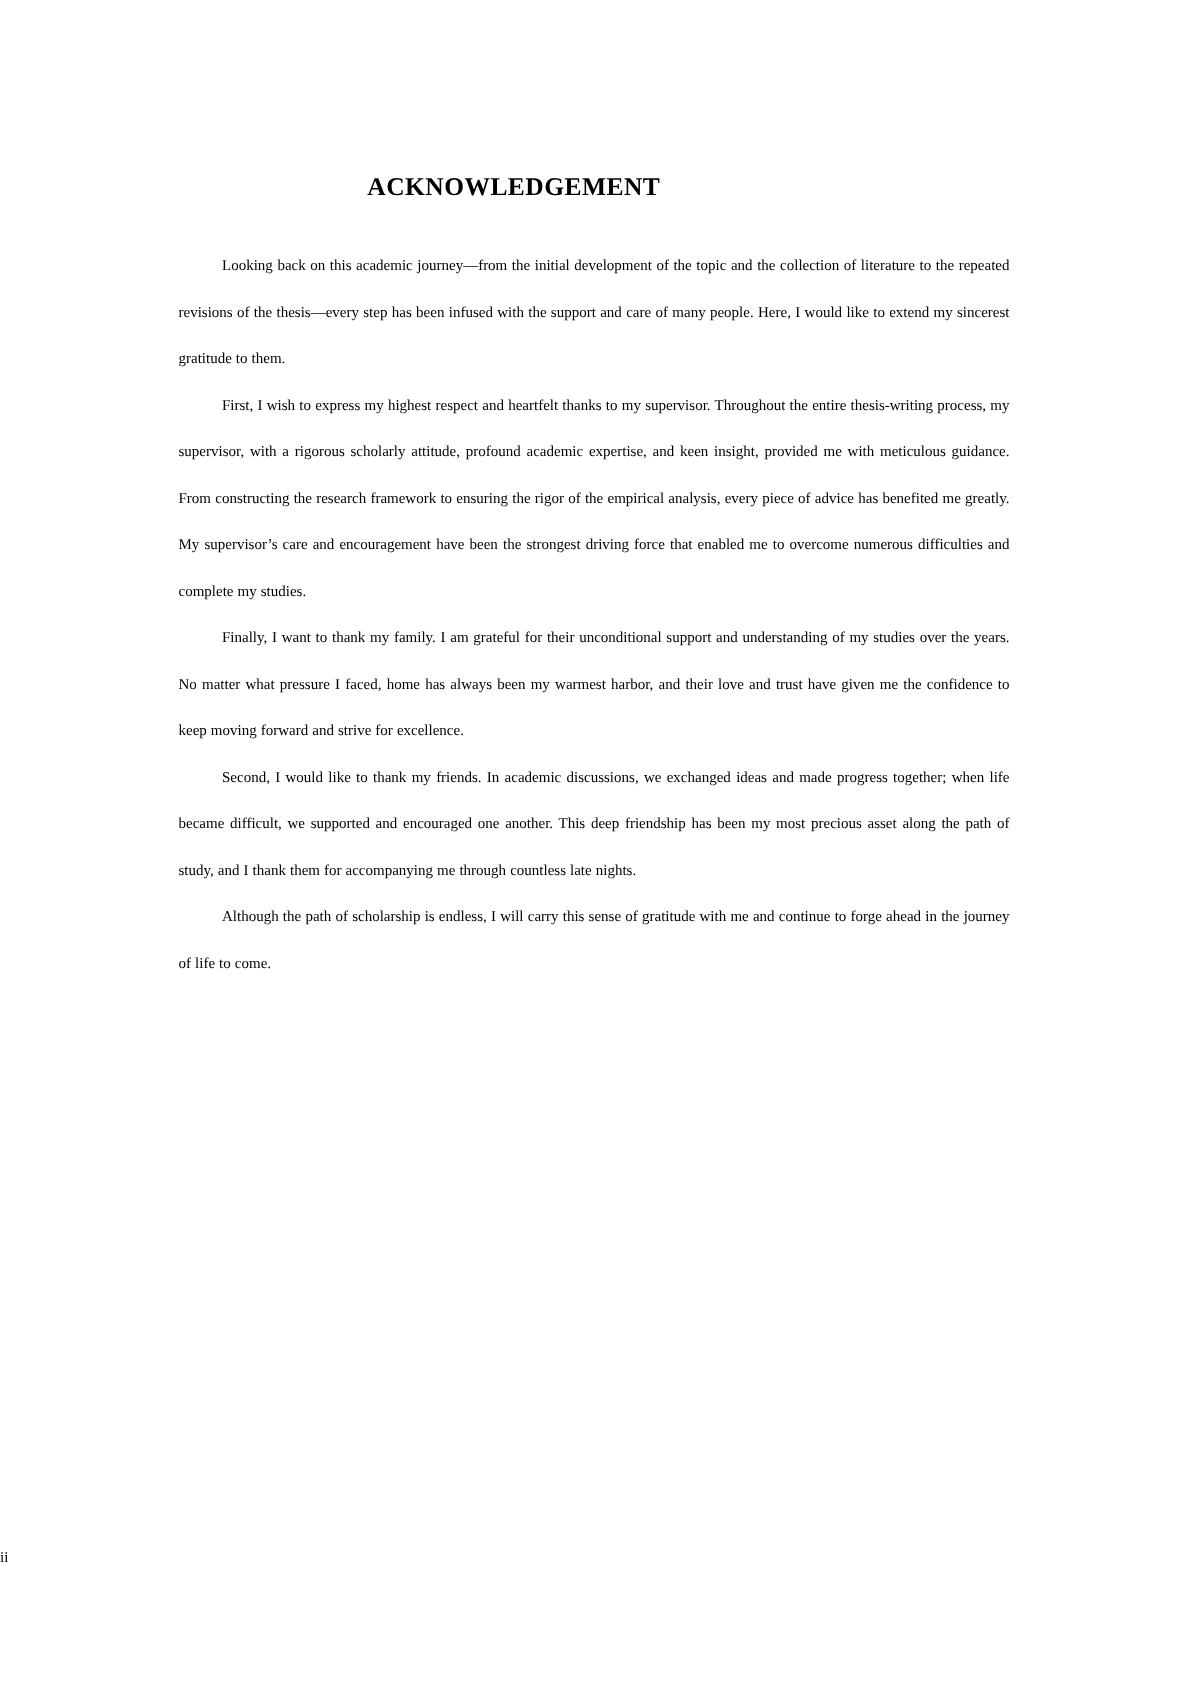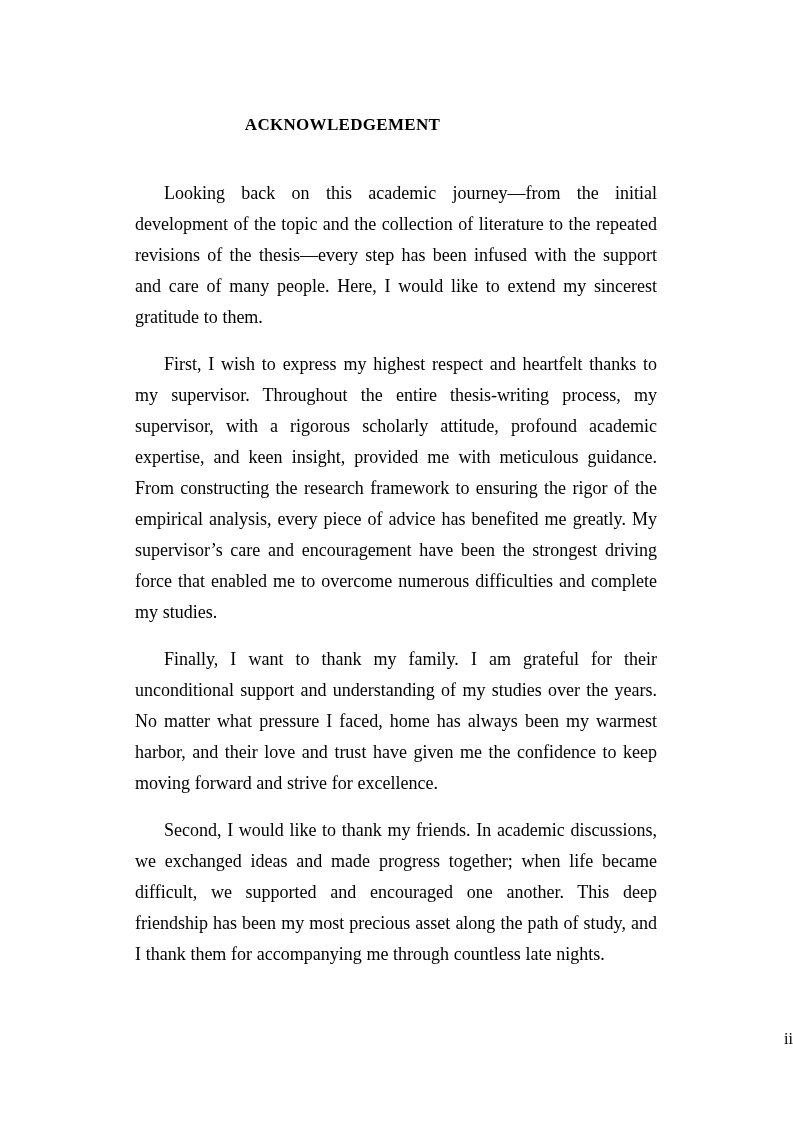--- a/index.html
+++ b/index.html
@@ -33,52 +33,53 @@
   }
 
   .body-block {
     position: absolute;
     top: 162px;
     left: 119px;
     width: 554px;
   }
 
   .para {
-    margin: 16px;
+    margin: 0;
     text-align: justify;
     text-justify: inter-word;
     text-indent: 29px;
-    font-size: 18px;
+    font-size: 10px;
     line-height: 31px;
     word-spacing: 0.2px;
   }
 
   .para:last-child {
     margin-bottom: 0;
   }
 
   .page-number {
     position: absolute;
     top: 1031px;
     left: 0;
     width: 793px;
-    text-align: right;
-    font-size: 16px;
+    text-align: left;
+    font-size: 10px;
     line-height: 16px;
   }
 </style>
 </head>
 <body>
 
 <div class="page">
 
   <h1 class="page-title">ACKNOWLEDGEMENT</h1>
 
   <div class="body-block">
     <p class="para">Looking back on this academic journey—from the initial development of the topic and the collection of literature to the repeated revisions of the thesis—every step has been infused with the support and care of many people. Here, I would like to extend my sincerest gratitude to them.</p>
     <p class="para">First, I wish to express my highest respect and heartfelt thanks to my supervisor. Throughout the entire thesis-writing process, my supervisor, with a rigorous scholarly attitude, profound academic expertise, and keen insight, provided me with meticulous guidance. From constructing the research framework to ensuring the rigor of the empirical analysis, every piece of advice has benefited me greatly. My supervisor’s care and encouragement have been the strongest driving force that enabled me to overcome numerous difficulties and complete my studies.</p>
     <p class="para">Finally, I want to thank my family. I am grateful for their unconditional support and understanding of my studies over the years. No matter what pressure I faced, home has always been my warmest harbor, and their love and trust have given me the confidence to keep moving forward and strive for excellence.</p>
     <p class="para">Second, I would like to thank my friends. In academic discussions, we exchanged ideas and made progress together; when life became difficult, we supported and encouraged one another. This deep friendship has been my most precious asset along the path of study, and I thank them for accompanying me through countless late nights.</p>
+    <p class="para">Although the path of scholarship is endless, I will carry this sense of gratitude with me and continue to forge ahead in the journey of life to come.</p>
   </div>
 
   <div class="page-number">ii</div>
 
 </div>
 
 </body></html>

